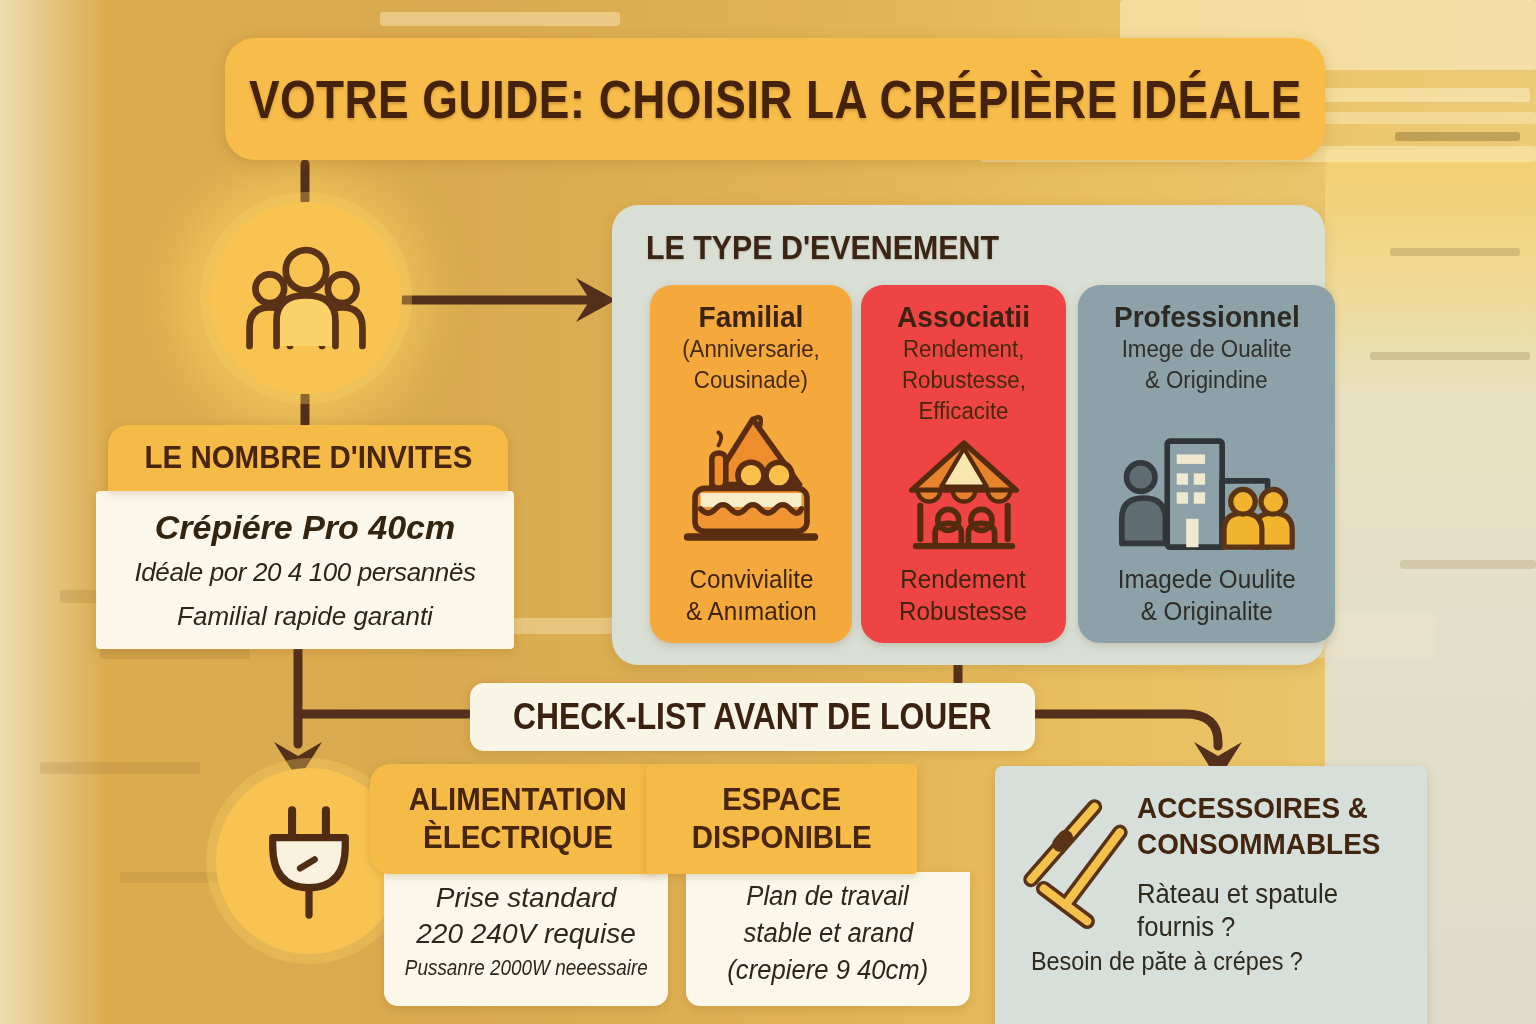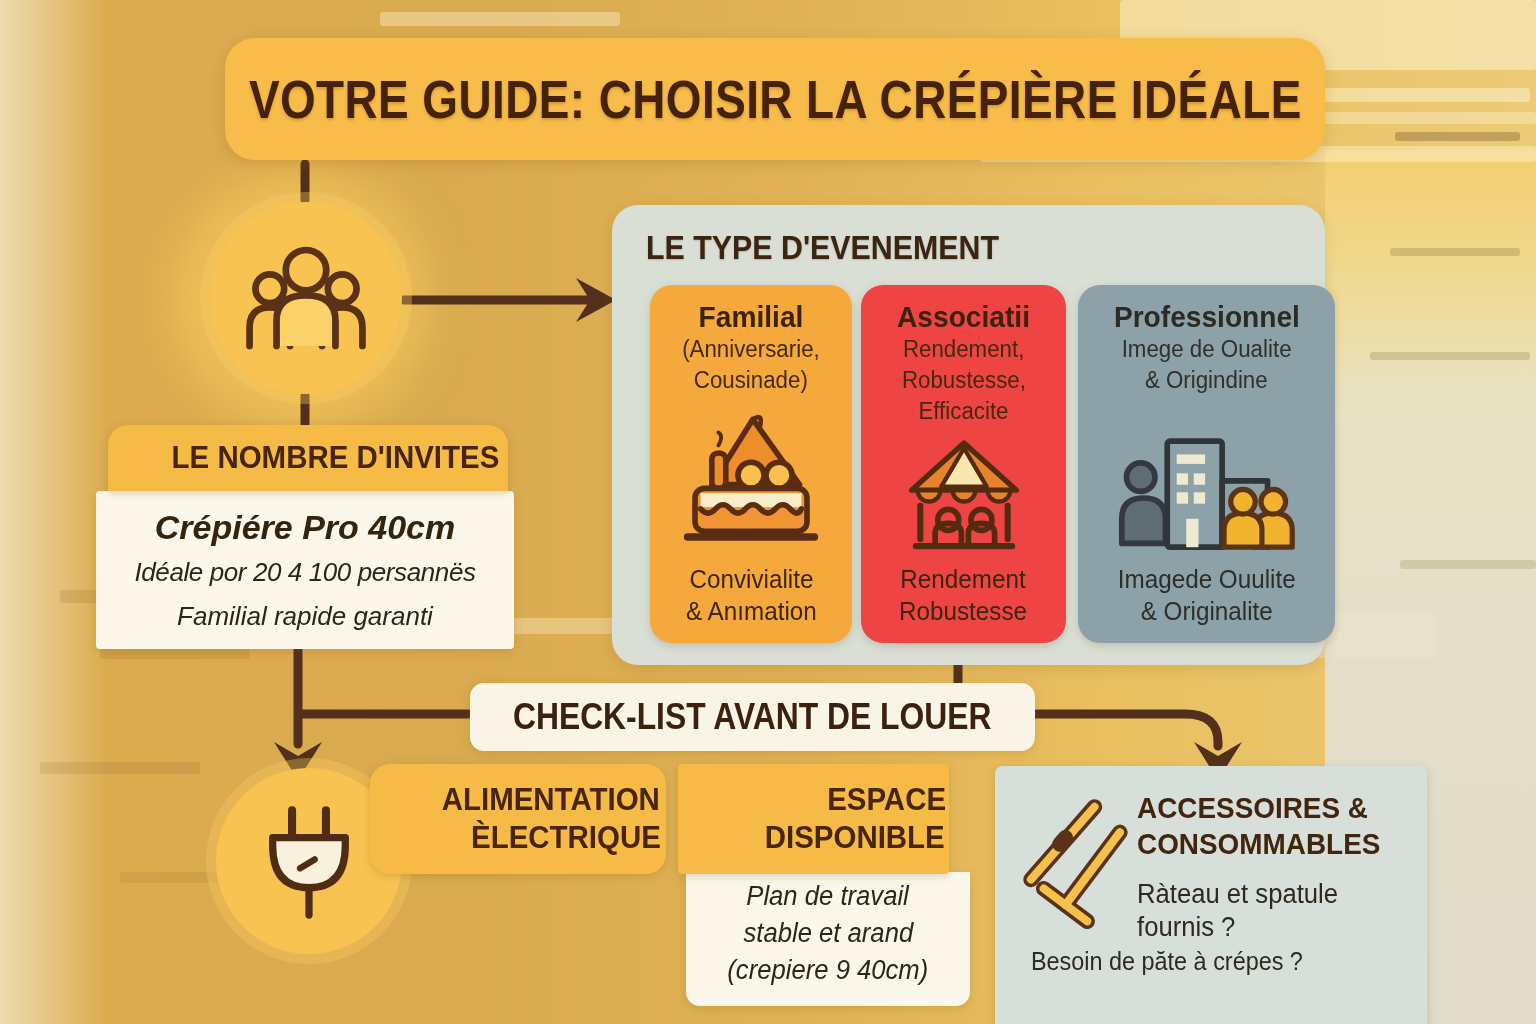--- a/index.html
+++ b/index.html
@@ -51,21 +51,21 @@
   .card3{left:466px;width:257px;background:#8ca1a8;}
   .card-title{font-size:29px;font-weight:bold;color:#3c2310;transform:scaleX(.97);white-space:nowrap;}
   .card3 .card-title{color:#2b2a24;}
   .card-sub{font-size:23px;color:#44290f;line-height:31px;transform:scaleX(.97);white-space:nowrap;}
   .card3 .card-sub{color:#30302a;}
   .card-icon{margin-top:auto;margin-bottom:auto;}
   .card-foot{font-size:25px;color:#3e2510;line-height:32px;transform:scaleX(.97);white-space:nowrap;}
   .card3 .card-foot{color:#2e2e28;}
   .card-footwrap{margin-bottom:16px;text-align:center;}
   .amber-header{
-    background:#f6bb46;display:flex;flex-direction:column;align-items:flex-end;justify-content:center;
+    background:#f6bb46;display:flex;flex-direction:column;align-items:center;justify-content:center;
     box-shadow:0 2px 8px rgba(130,90,25,.25);z-index:4;
   }
   .amber-header span{font-size:31px;font-weight:bold;color:#47250e;line-height:38px;white-space:nowrap;transform:scaleX(.95);}
   .cream-body{
     background:#fbf7ea;display:flex;flex-direction:column;align-items:center;
     box-shadow:0 3px 10px rgba(130,90,25,.2);
     font-style:italic;
   }
   .nombre-header{left:108px;top:425px;width:400px;height:66px;border-radius:20px 20px 0 0;}
   .nombre-body{left:96px;top:491px;width:418px;height:158px;border-radius:4px;justify-content:center;}
@@ -75,21 +75,21 @@
   .banner{
     left:470px;top:683px;width:565px;height:68px;border-radius:14px;background:#f8f4e6;
     display:flex;align-items:center;justify-content:center;box-shadow:0 2px 10px rgba(130,90,25,.22);
   }
   .banner span{font-size:37px;font-weight:bold;color:#3a2110;white-space:nowrap;transform:scaleX(.86);}
   .power-header{left:370px;top:764px;width:296px;height:110px;border-radius:20px;}
   .power-body{left:384px;top:872px;width:284px;height:134px;border-radius:0 0 14px 14px;padding-top:8px;}
   .power-body .l1{font-size:28px;color:#2f261a;line-height:36px;white-space:nowrap;}
   .power-body .l2{font-size:28px;color:#2f261a;line-height:36px;white-space:nowrap;}
   .power-body .l3{font-size:22px;color:#2f261a;line-height:32px;white-space:nowrap;transform:scaleX(.86);}
-  .space-header{left:678px;top:764px;width:271px;height:110px;border-radius:4px;}
+  .space-header{left:646px;top:764px;width:271px;height:110px;border-radius:4px;}
   .space-body{left:686px;top:872px;width:284px;height:134px;border-radius:0 0 14px 14px;padding-top:6px;}
   .space-body div{font-size:27px;color:#2f261a;line-height:37px;white-space:nowrap;transform:scaleX(.95);}
   .acc-panel{
     left:995px;top:766px;width:432px;height:280px;border-radius:8px;background:#d7dfda;
     box-shadow:0 3px 10px rgba(110,100,60,.25);
   }
   .acc-title{position:absolute;left:142px;top:24px;font-size:30px;font-weight:bold;color:#42250f;line-height:36px;transform:scaleX(.93);transform-origin:left;white-space:nowrap;}
   .acc-lines{position:absolute;left:142px;top:112px;font-size:27px;color:#2e2a1d;line-height:33px;transform:scaleX(.95);transform-origin:left;white-space:nowrap;}
   .acc-bottom{position:absolute;left:36px;top:180px;font-size:26px;color:#2e2a1d;white-space:nowrap;transform:scaleX(.9);transform-origin:left;}
 </style>
@@ -261,20 +261,25 @@
         <path d="M82 102 L100 91" stroke-width="8" fill="none"></path>
         <path d="M93 126 V160" stroke-width="9" fill="none"></path>
       </g>
     </svg>
   </div>
 
   <div class="box amber-header power-header">
     <span>ALIMENTATION</span>
     <span>ÈLECTRIQUE</span>
   </div>
+  <div class="box cream-body power-body">
+    <div class="l1">Prise standard</div>
+    <div class="l2">220 240V requise</div>
+    <div class="l3">Pussanre 2000W neeessaire</div>
+  </div>
 
   <div class="box amber-header space-header">
     <span>ESPACE</span>
     <span>DISPONIBLE</span>
   </div>
   <div class="box cream-body space-body">
     <div>Plan de travail</div>
     <div>stable et arand</div>
     <div>(crepiere 9 40cm)</div>
   </div>

